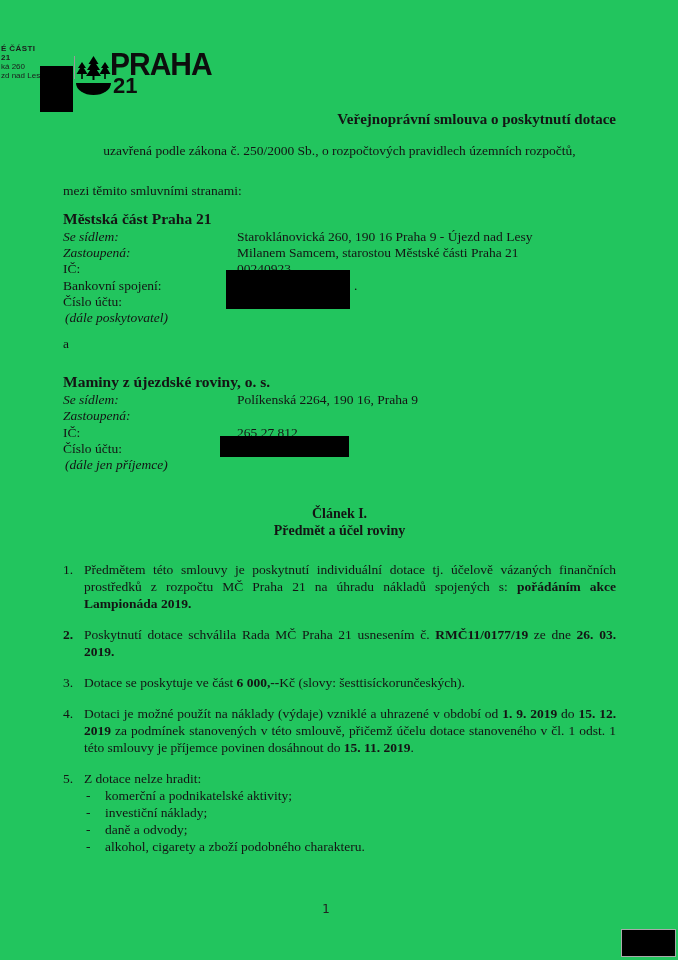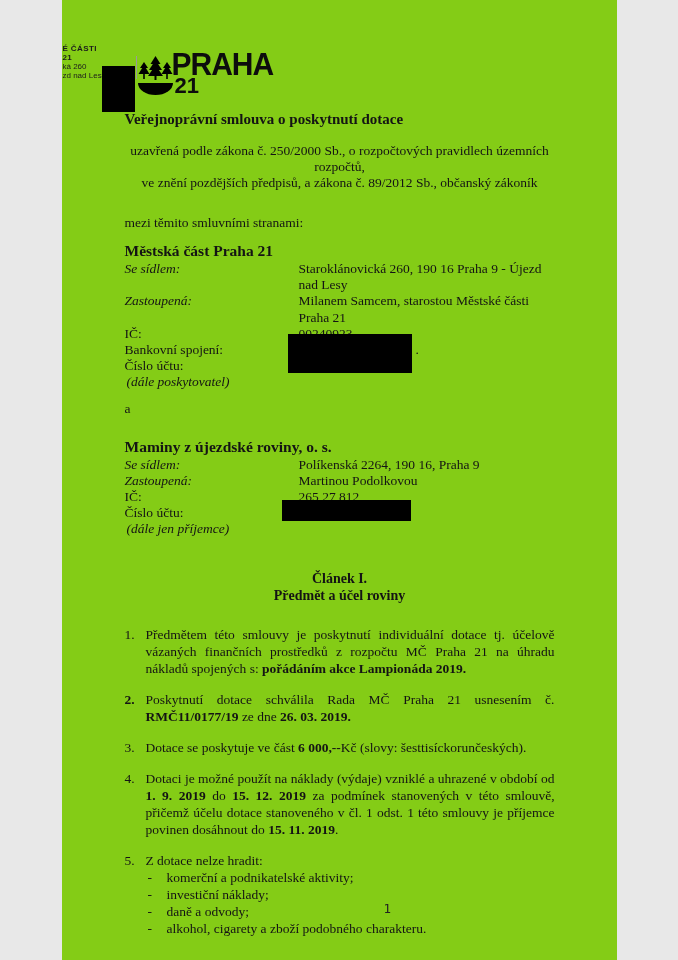--- a/index.html
+++ b/index.html
@@ -1,19 +1,19 @@
 <!DOCTYPE html>
 <html lang="cs"><head>
 <meta charset="utf-8">
 <style>
   * { box-sizing: border-box; }
   html,body { margin:0; padding:0; background:#e8e8e8; }
   .page {
-    position:relative; width:555px; height:960px; margin:0 auto;
-    background:#84cc16; overflow:hidden;
+    position:relative; width:678px; height:960px; margin:0 auto;
+    background:#22c55e; overflow:hidden;
     font-family:"Liberation Serif", serif; color:#141414;
   }
 
   
   .stamp {
     position:absolute; left:1px; top:44px;
     font-family:"Liberation Sans", sans-serif;
     font-size:8px; line-height:9px; color:#1c1c1c; white-space:nowrap;
   }
   .stamp .b { font-weight:bold; letter-spacing:.4px; }
@@ -27,21 +27,21 @@
     transform:scaleY(1.04); transform-origin:top left;
   }
   .logo-num {
     position:absolute; left:113px; top:75px;
     font-family:"Liberation Sans", sans-serif; font-weight:bold;
     font-size:22px; color:#0d0d0d; line-height:22px;
   }
 
   
   .main { position:relative; padding:110px 62px 0 63px; font-size:13.5px; line-height:16px; }
-  .title { margin:0; font-size:15px; line-height:19px; font-weight:bold; text-align:left; }
+  .title { margin:0; font-size:15px; line-height:19px; font-weight:bold; text-align:right; }
   .subtitle { margin-top:14px; text-align:center; }
   .intro { margin-top:24px; }
 
   .party-name { margin:0; font-size:15.5px; line-height:20px; font-weight:bold; }
   .party-a .party-name { margin-top:10px; }
   .party-b .party-name { margin-top:20px; }
   .prow { display:flex; line-height:16.2px;gap:44px; }
   .plbl { flex:0 0 130px; }
   .pval { flex:1; position:relative; }
   .it { font-style:italic; }
@@ -106,21 +106,20 @@
       <path d="M1,27 A17.5,12 0 0 0 36,27 Z"></path>
     </g>
   </svg>
   <div class="logo-text">PRAHA</div>
   <div class="logo-num">21</div>
 
   <div class="main">
     <h1 class="title">Veřejnoprávní smlouva o poskytnutí dotace</h1>
     <div class="subtitle">
       <div>uzavřená podle zákona č. 250/2000 Sb., o rozpočtových pravidlech územních rozpočtů,</div>
-      <div>ve znění pozdějších předpisů, a zákona č. 89/2012 Sb., občanský zákoník</div>
     </div>
 
     <div class="intro">mezi těmito smluvními stranami:</div>
 
     <section class="party-a">
       <h2 class="party-name">Městská část Praha 21</h2>
       <div class="rows">
           <div class="prow">
             <div class="plbl it">Se sídlem:</div>
             <div class="pval">Staroklánovická 260, 190 16 Praha 9 - Újezd nad Lesy</div>
@@ -152,21 +151,20 @@
 
     <section class="party-b">
       <h2 class="party-name">Maminy z újezdské roviny, o. s.</h2>
       <div class="rows">
           <div class="prow">
             <div class="plbl it">Se sídlem:</div>
             <div class="pval">Políkenská 2264, 190 16, Praha 9</div>
           </div>
           <div class="prow">
             <div class="plbl it">Zastoupená:</div>
-            <div class="pval">Martinou Podolkovou</div>
           </div>
           <div class="prow">
             <div class="plbl">IČ:</div>
             <div class="pval">265 27 812</div>
           </div>
           <div class="prow">
             <div class="plbl">Číslo účtu:</div>
             <div class="pval">
               <span class="redactbar rb-recipient"></span>
             </div>

